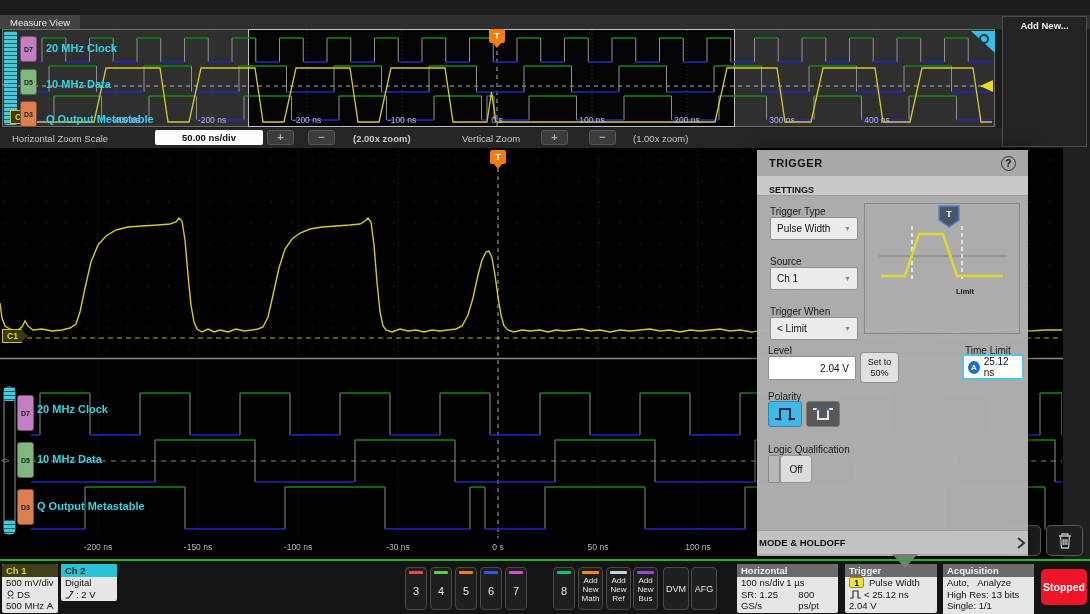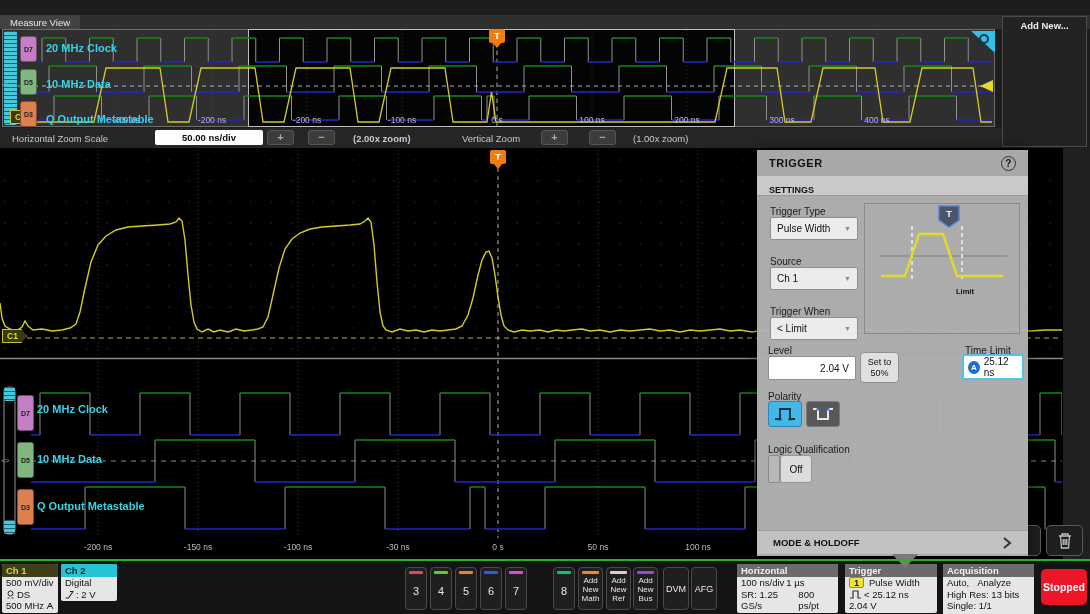--- a/index.html
+++ b/index.html
@@ -58,21 +58,21 @@
   .infobox .itext { font-size:9.5px; font-weight:bold; padding-top:6px; line-height:11.5px; }
   .val-input { position:absolute; background:#fff; border:1px solid #8f8f8f; border-radius:2px; font-size:10px; display:flex; align-items:center; }
   .setto { position:absolute; background:#e0e0e0; border:1px solid #909090; border-radius:4px; font-size:9px; text-align:center; line-height:11px; display:flex; flex-direction:column; justify-content:center; }
   .tl-input { position:absolute; background:#fff; border:2px solid #52c2e8; border-radius:3px; font-size:10px; display:flex; align-items:center; padding:0 4px; }
   .knob { width:13px; height:13px; border-radius:50%; background:#1a6fd4; color:#fff; font-size:8px; font-weight:bold; text-align:center; line-height:13px; margin-right:4px; }
   .polbtn { position:absolute; width:34px; height:26px; border-radius:3px; display:flex; align-items:center; justify-content:center; }
   .pol-on { background:#42b8e8; border:1px solid #2888b4; }
   .pol-off { background:#585858; border:1px solid #7a7a7a; }
   .toggle-tab { position:absolute; width:12px; height:28px; background:#b8b8b8; border:1px solid #8a8a8a; border-radius:2px; }
   .offbtn { position:absolute; width:32px; height:28px; background:#dcdcdc; border:1px solid #979797; border-radius:3px; font-size:10px; display:flex; align-items:center; justify-content:center; }
-  .modebar { position:absolute; left:0; bottom:2px; width:271px; height:24px; background:#c2c2c2; border-top:1px solid #9d9d9d; display:flex; align-items:center; padding:0 16px; font-size:9.5px; font-weight:bold; }
+  .modebar { position:absolute; left:0; bottom:2px; width:271px; height:24px; background:#c2c2c2; border-top:1px solid #9d9d9d; display:flex; align-items:center; padding:0 2px; font-size:9.5px; font-weight:bold; }
   .ppointer { position:absolute; left:892px; top:554px; width:0; height:0; border-left:13px solid transparent; border-right:13px solid transparent; border-top:14px solid #7a7a7a; z-index:6; }
 
   
   .sqbtn { position:absolute; width:37px; height:31px; background:#1e1e1e; border:1px solid #5a5a5a; border-radius:5px; display:flex; align-items:center; justify-content:center; z-index:3; }
 
   
   .greenline { position:absolute; left:0; top:559px; width:1090px; height:2px; background:#27b324; z-index:6; }
   .statusbar { position:absolute; left:0; top:561px; width:1090px; height:53px; background:#141414; z-index:5; }
   .badge { position:absolute; background:#e6e6e6; border-radius:2px; overflow:hidden; }
   .badge .bhead { height:13px; font-size:9.5px; font-weight:bold; padding:1px 4px 0; }

